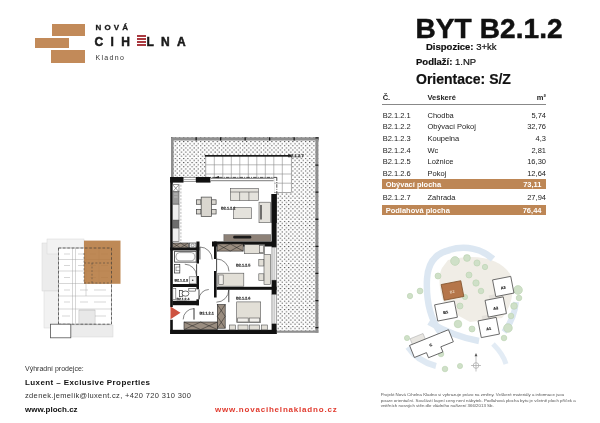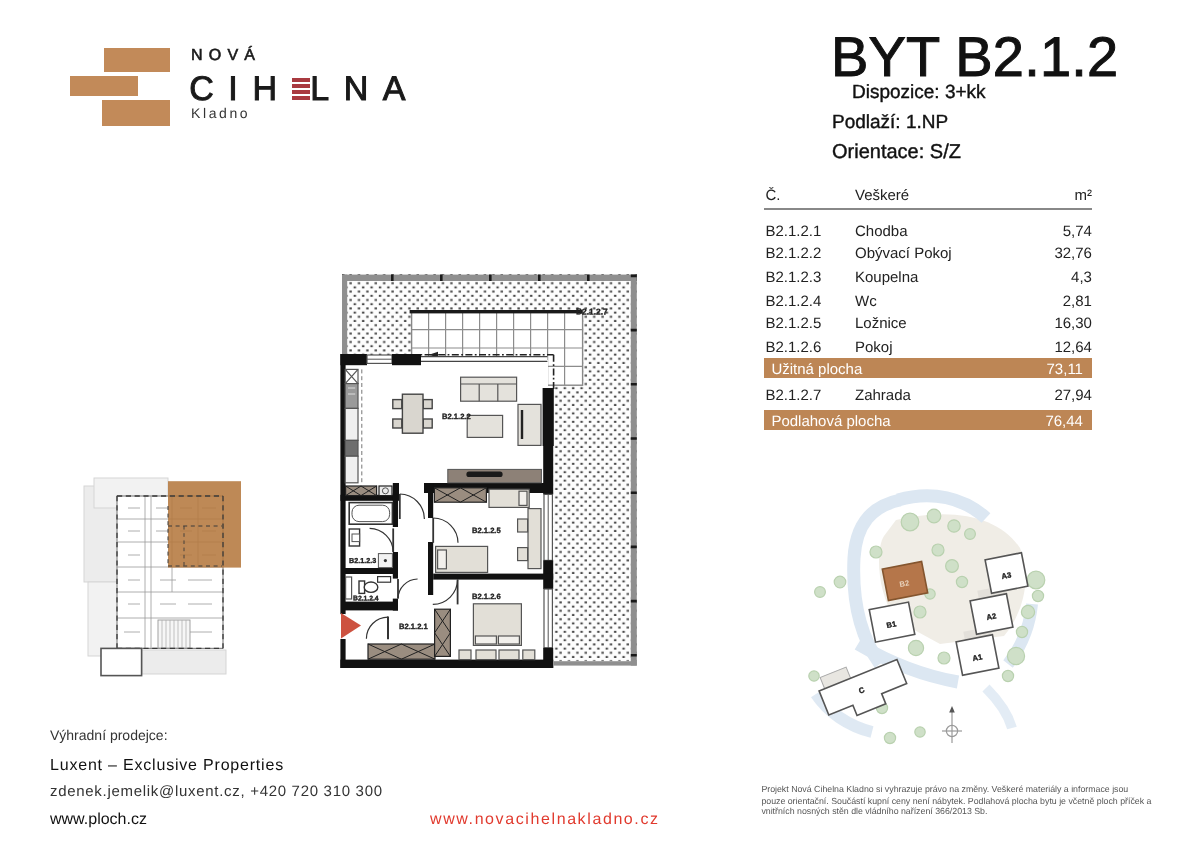--- a/index.html
+++ b/index.html
@@ -1,36 +1,36 @@
 <!DOCTYPE html>
 <html><head><meta charset="utf-8"><style>
 html,body{margin:0;padding:0}
 body{width:600px;height:423px;position:relative;font-family:"Liberation Sans",sans-serif;background:#fff;overflow:hidden}
 .abs{position:absolute}
-.b{font-weight:normal}
+.b{font-weight:bold}
 </style></head>
 <body>
 
 <div class="abs" style="left:51.5px;top:24px;width:33.5px;height:11.9px;background:#c28a59"></div>
 <div class="abs" style="left:35.2px;top:37.6px;width:33.8px;height:10.8px;background:#c28a59"></div>
 <div class="abs" style="left:51.4px;top:50.1px;width:33.7px;height:12.5px;background:#c28a59"></div>
 
 <div class="abs b" style="left:95.5px;top:22.5px;font-size:8px;letter-spacing:3.1px;color:#1a1a1a;-webkit-text-stroke:0.3px #1a1a1a">NOVÁ</div>
 
-<div class="abs b" style="left:94.6px;top:34.7px;font-size:17px;letter-spacing:7.3px;color:#1a1a1a;-webkit-text-stroke:0.5px #1a1a1a">CIH<span style="display:inline-block;width:9.3px;height:10.8px;background:repeating-linear-gradient(to bottom,#a93a40 0 1.9px,rgba(0,0,0,0) 1.9px 2.97px)"></span>LNA</div>
+<div class="abs b" style="left:94.6px;top:34.7px;font-size:12px;letter-spacing:7.3px;color:#1a1a1a;-webkit-text-stroke:0.5px #1a1a1a">CIH<span style="display:inline-block;width:9.3px;height:10.8px;background:repeating-linear-gradient(to bottom,#a93a40 0 1.9px,rgba(0,0,0,0) 1.9px 2.97px)"></span>LNA</div>
 
 <div class="abs" style="left:95.5px;top:54px;font-size:7px;letter-spacing:1.3px;color:#333">Kladno</div>
 
 <div class="abs b" style="left:415.5px;top:13px;font-size:28px;letter-spacing:0.1px;color:#111;-webkit-text-stroke:0.5px #111">BYT B2.1.2</div>
 
 <div class="abs" style="left:426px;top:41px;font-size:9.5px;color:#111;-webkit-text-stroke:0.2px #111"><span class="b">Dispozice:</span> 3+kk</div>
 
 <div class="abs" style="left:416px;top:56px;font-size:9.5px;color:#111;-webkit-text-stroke:0.2px #111"><span class="b">Podlaží:</span> 1.NP</div>
 
-<div class="abs" style="left:416px;top:71px;font-size:10px;color:#111;-webkit-text-stroke:0.2px #111"><span class="b">Orientace:</span> <span class="b">S/Z</span></div>
+<div class="abs" style="left:416px;top:71px;font-size:14px;color:#111;-webkit-text-stroke:0.2px #111"><span class="b">Orientace:</span> <span class="b">S/Z</span></div>
 
 <div class="abs" style="left:381.7px;top:90px;width:164.3px;font-size:7.5px;color:#222">
 
   <div class="abs b" style="left:1px;top:3px">Č.</div>
   <div class="abs b" style="left:45.8px;top:3px">Veškeré</div>
   <div class="abs b" style="right:0px;top:3px">m²</div>
   <div class="abs" style="left:0;top:13.5px;width:164.3px;height:1px;background:#888"></div>
 
   <div class="abs" style="left:1px;top:20.5px">B2.1.2.1</div>
     <div class="abs" style="left:45.8px;top:20.5px">Chodba</div>
@@ -50,21 +50,21 @@
 
   <div class="abs" style="left:1px;top:67.3px">B2.1.2.5</div>
     <div class="abs" style="left:45.8px;top:67.3px">Ložnice</div>
     <div class="abs" style="right:0;top:67.3px">16,30</div>
 
   <div class="abs" style="left:1px;top:79px">B2.1.2.6</div>
     <div class="abs" style="left:45.8px;top:79px">Pokoj</div>
     <div class="abs" style="right:0;top:79px">12,64</div>
 
   <div class="abs" style="left:0;top:88.6px;width:164.3px;height:10.2px;background:#bd8655"></div>
-  <div class="abs b" style="left:4px;top:90.4px;color:#fff">Užitná plocha</div>
+  <div class="abs b" style="left:4px;top:90.4px;color:#fff">Obývací plocha</div>
   <div class="abs b" style="right:4.5px;top:90.4px;color:#fff">73,11</div>
 
   <div class="abs" style="left:1px;top:103.2px">B2.1.2.7</div>
     <div class="abs" style="left:45.8px;top:103.2px">Zahrada</div>
     <div class="abs" style="right:0;top:103.2px">27,94</div>
 
   <div class="abs" style="left:0;top:114.5px;width:164.3px;height:10.2px;background:#bd8655"></div>
   <div class="abs b" style="left:4px;top:116.3px;color:#fff">Podlahová plocha</div>
   <div class="abs b" style="right:4.5px;top:116.3px;color:#fff">76,44</div>
 </div>

